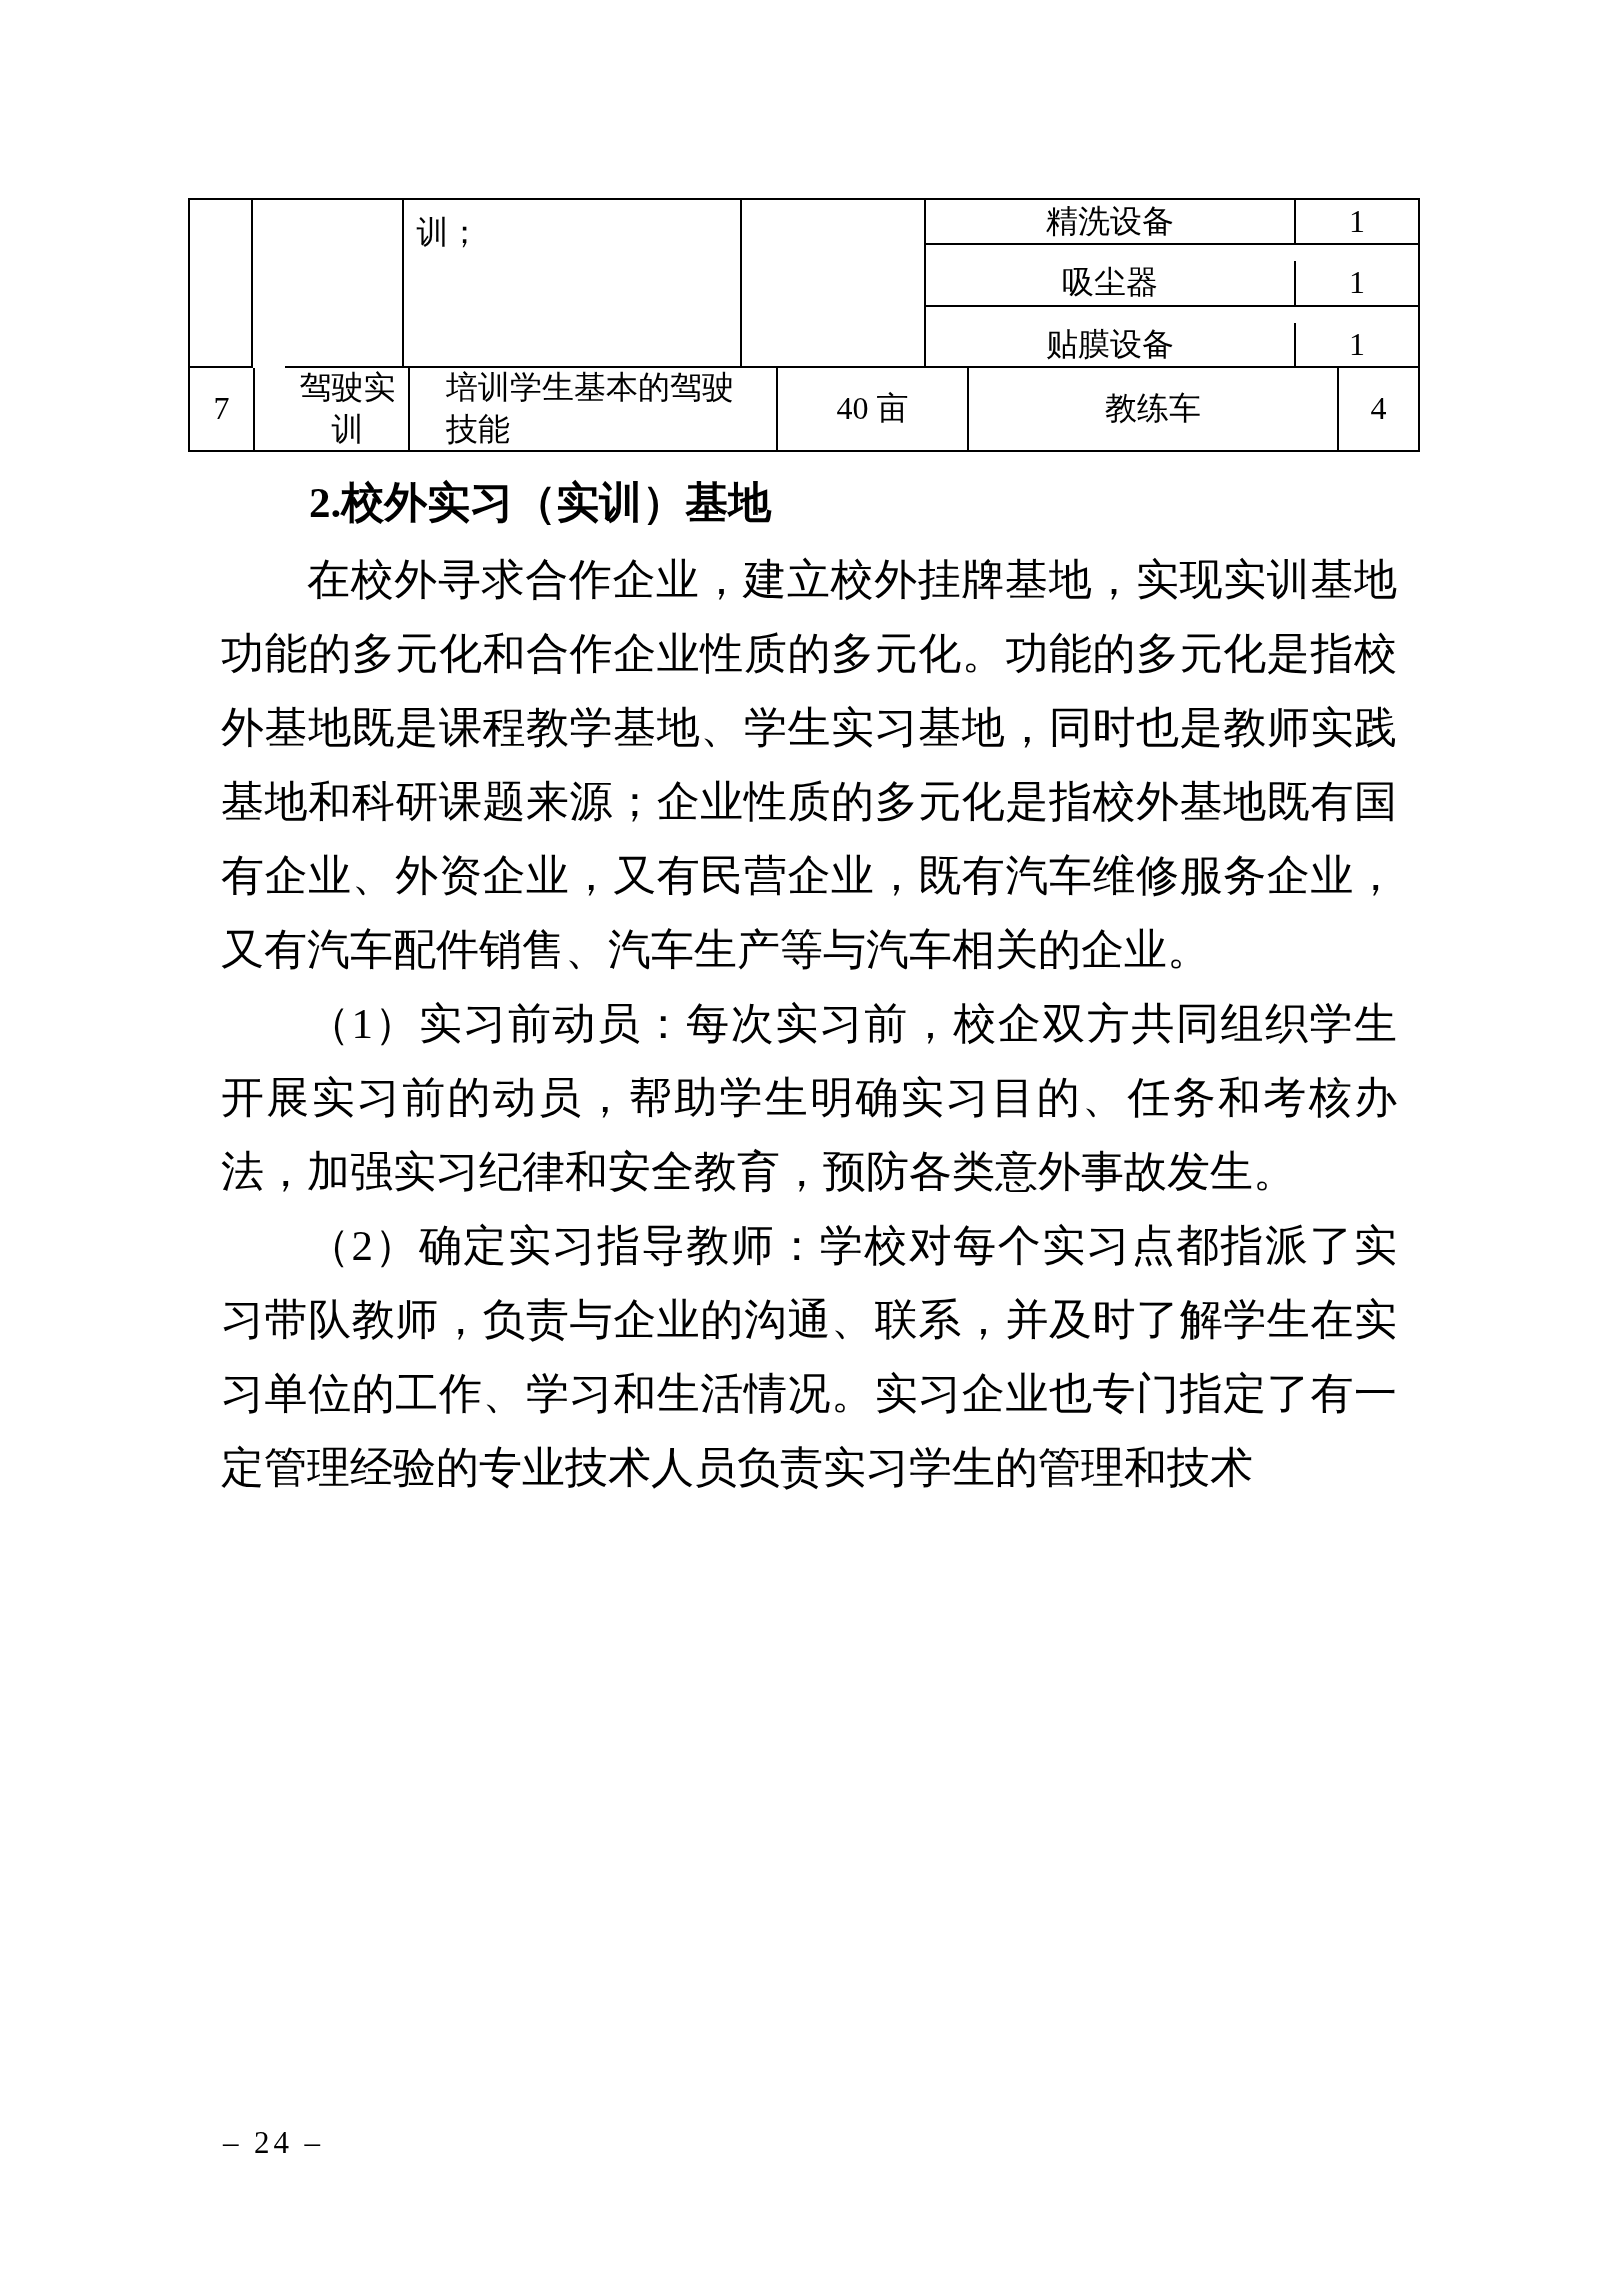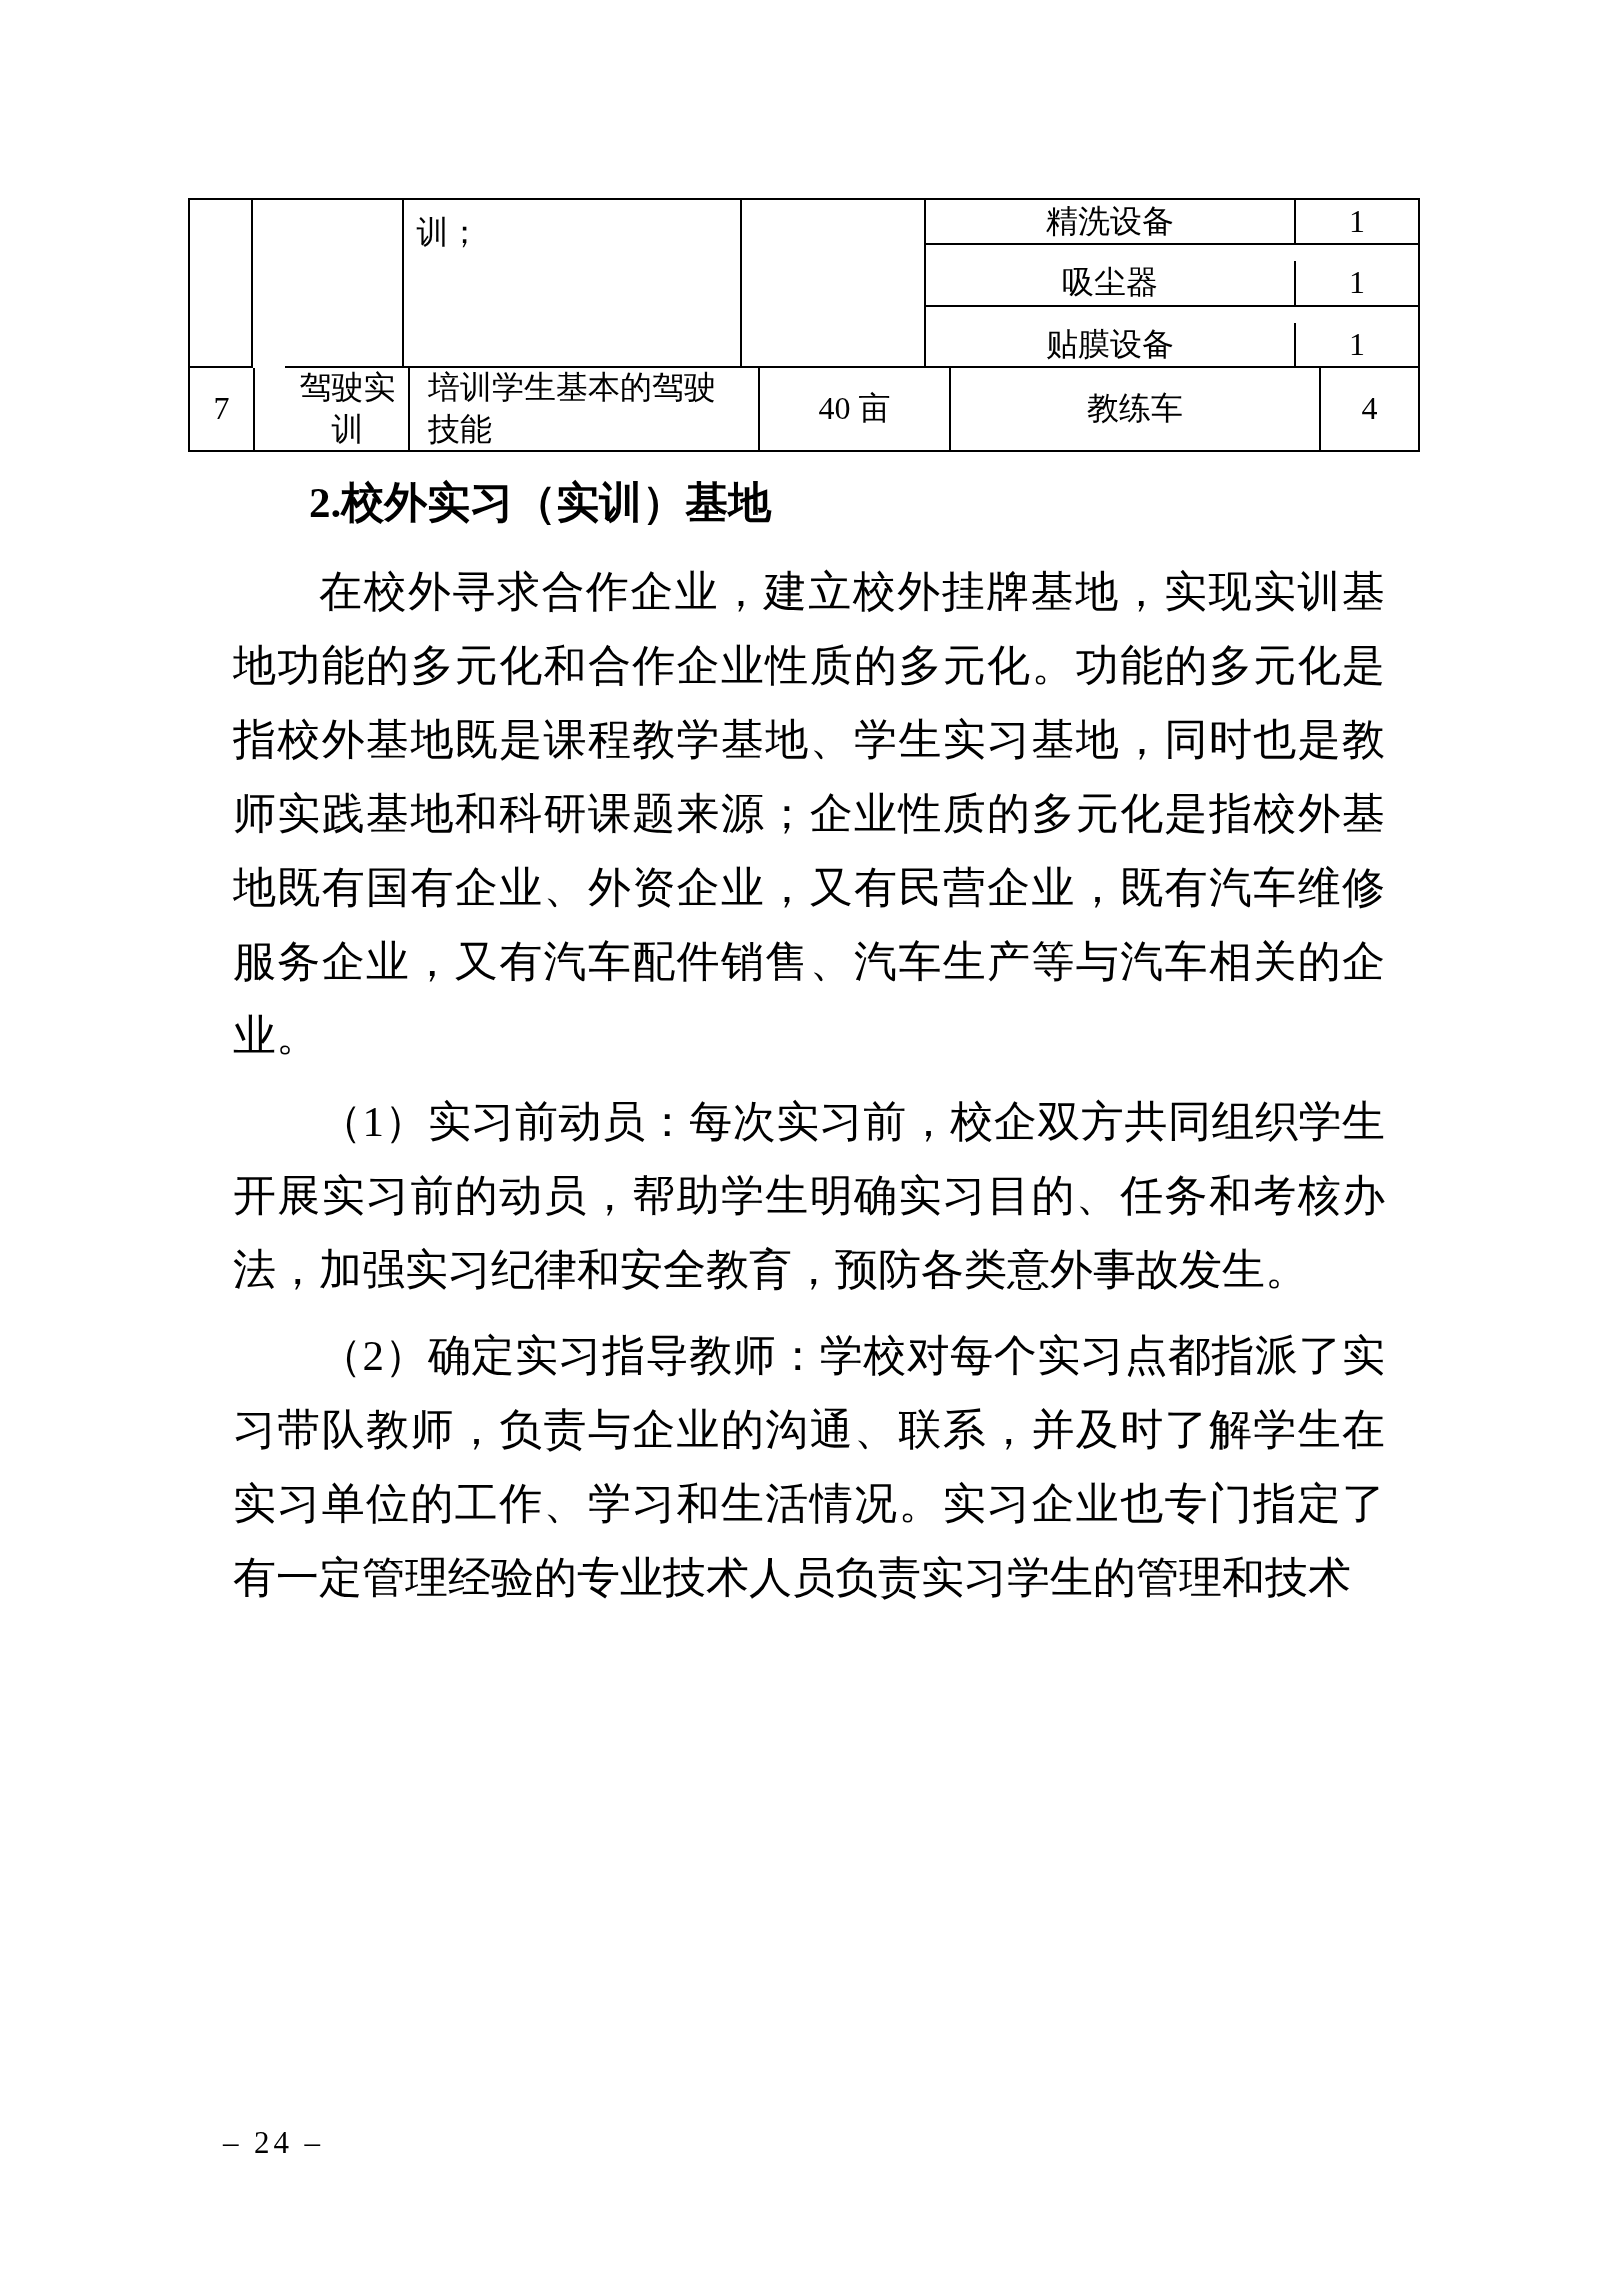--- a/index.html
+++ b/index.html
@@ -43,34 +43,34 @@
     padding:11.8px 12.7px;
   }
   .subcol { display:flex; flex-direction:column; width:511px;gap:16px; }
   .subcol .subrow { display:flex; flex:1; }
   .subcol .subrow .cell { border-bottom:2px solid #000; }
   .subcol .subrow:last-child .cell { border-bottom:2.9px solid #000; }
   .subcol .subrow .c5 { width:370px; }
 
   .row-7 { height:82px; }
   .row-7 .cell { border-bottom:none; }
-  .row-7 .c3 { justify-content:flex-start; padding:0 18px; }
+  .row-7 .c3 { justify-content:flex-start; padding:0 18px;margin-left:18px; }
 
   
   .heading {
     position:absolute; left:221px; top:469px; width:1186px;
     font-size:43px; font-weight:bold; line-height:67px;
     text-indent:88px; white-space:nowrap;
   }
   .bodytext {
     position:absolute; left:221px; top:543px; width:1176px;
     font-size:43px; line-height:74px;
     text-align:justify; text-justify:inter-ideograph;
   }
-  .bodytext p { margin:12px; padding:0; text-indent:86px; }
+  .bodytext p { margin:0; padding:0; text-indent:86px; }
 
   .pageno {
     position:absolute; left:223px; top:2125px;
     font-size:31px; letter-spacing:3.9px;
   }
 </style>
 </head>
 <body>
 
 <div class="doc-table">

